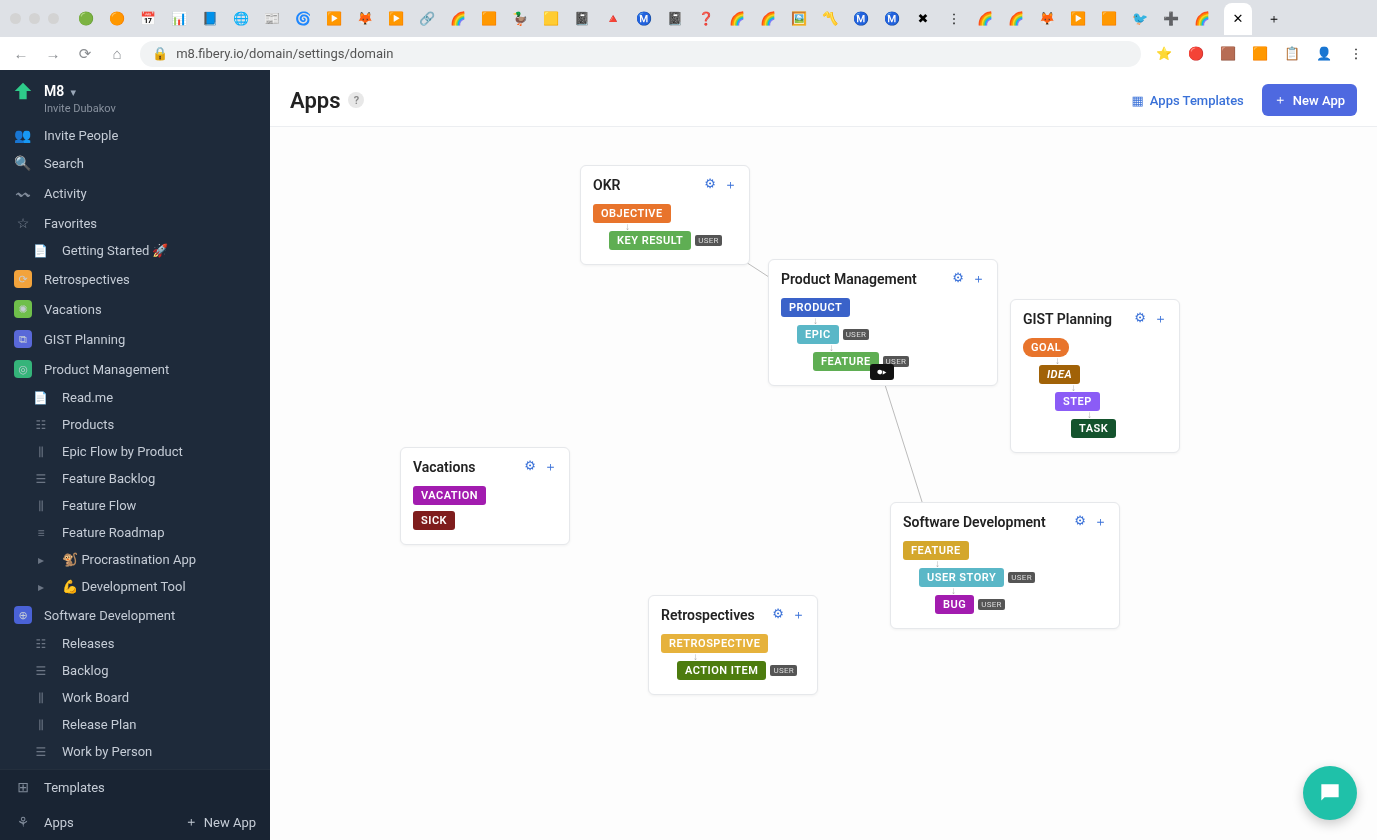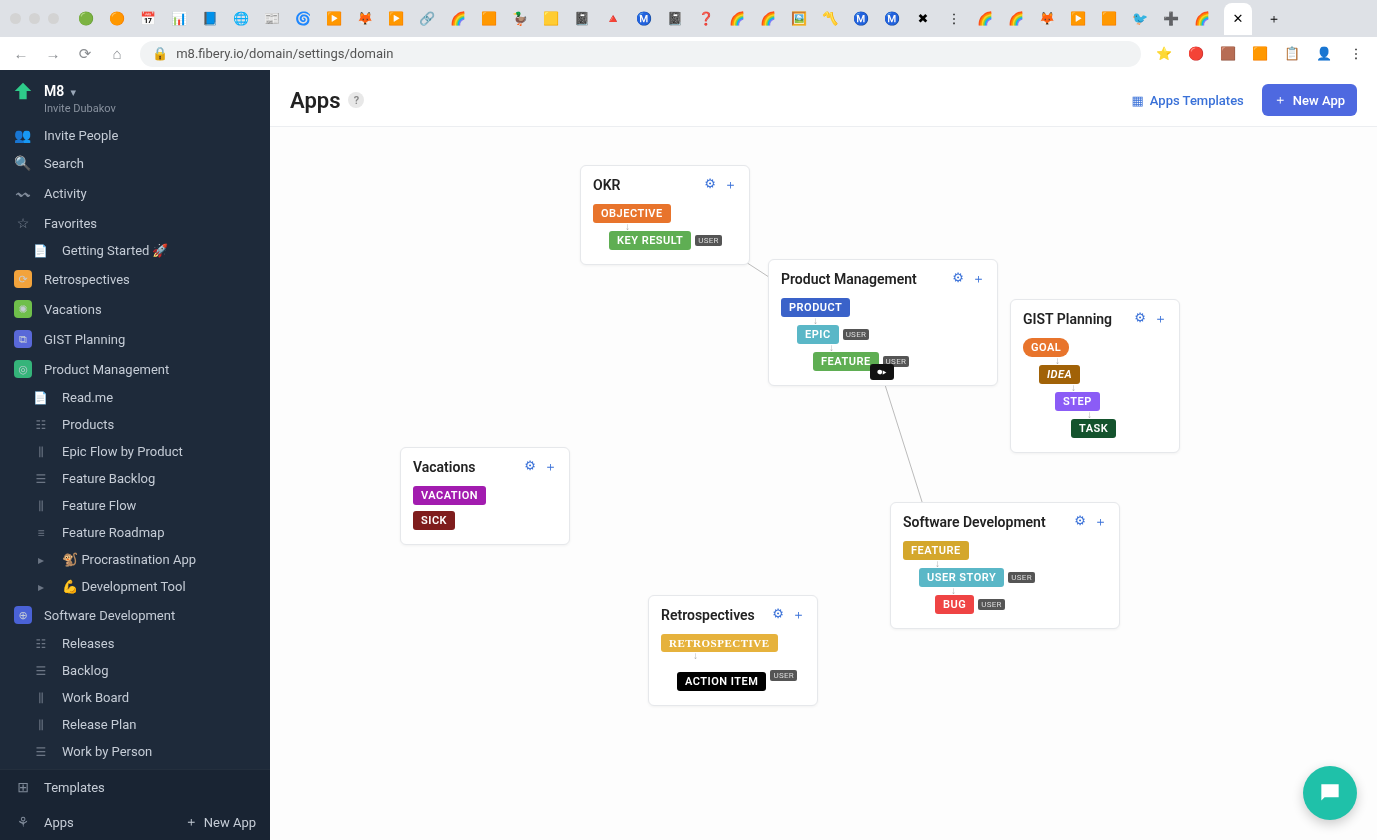--- a/index.html
+++ b/index.html
@@ -486,38 +486,38 @@
           <div class="entity-row indent0">
             <span class="entity" style="background: rgb(212, 167, 44);">FEATURE</span>
           </div>
           <span class="arrow-down indent1">↓</span>
           <div class="entity-row indent1">
             <span class="entity" style="background: rgb(90, 183, 199);">USER STORY</span>
             <span class="user-badge">USER</span>
           </div>
           <span class="arrow-down indent2">↓</span>
           <div class="entity-row indent2">
-            <span class="entity" style="background: #ef4444;">BUG</span>
+            <span class="entity" style="background: #a21caf;">BUG</span>
             <span class="user-badge">USER</span>
           </div>
         </div>
       <div class="app-card" id="card-retro" style="left:378px; top:468px; width:170px;">
           <div class="card-head">
             <span class="title">Retrospectives</span>
             <div class="acts">
               <span>⚙</span>
               <span>＋</span>
             </div>
           </div>
           <div class="entity-row indent0">
-            <span class="entity" style="background: rgb(230, 178, 60); font-family: Liberation Serif, serif;">RETROSPECTIVE</span>
+            <span class="entity" style="background: rgb(230, 178, 60);">RETROSPECTIVE</span>
           </div>
           <span class="arrow-down indent1">↓</span>
           <div class="entity-row indent1">
-            <span class="entity" style="background: #000000; margin-top: 12px;">ACTION ITEM</span>
+            <span class="entity" style="background: #4d7c0f;">ACTION ITEM</span>
             <span class="user-badge">USER</span>
           </div>
         </div>
 
       <div class="video-cursor" style="left:600px;top:237px;">⏺▸</div>
     </div>
 
     <div class="intercom">
       <svg width="26" height="26" viewBox="0 0 24 24">
           <path d="M4 4h16v12H7l-3 3z"></path>

